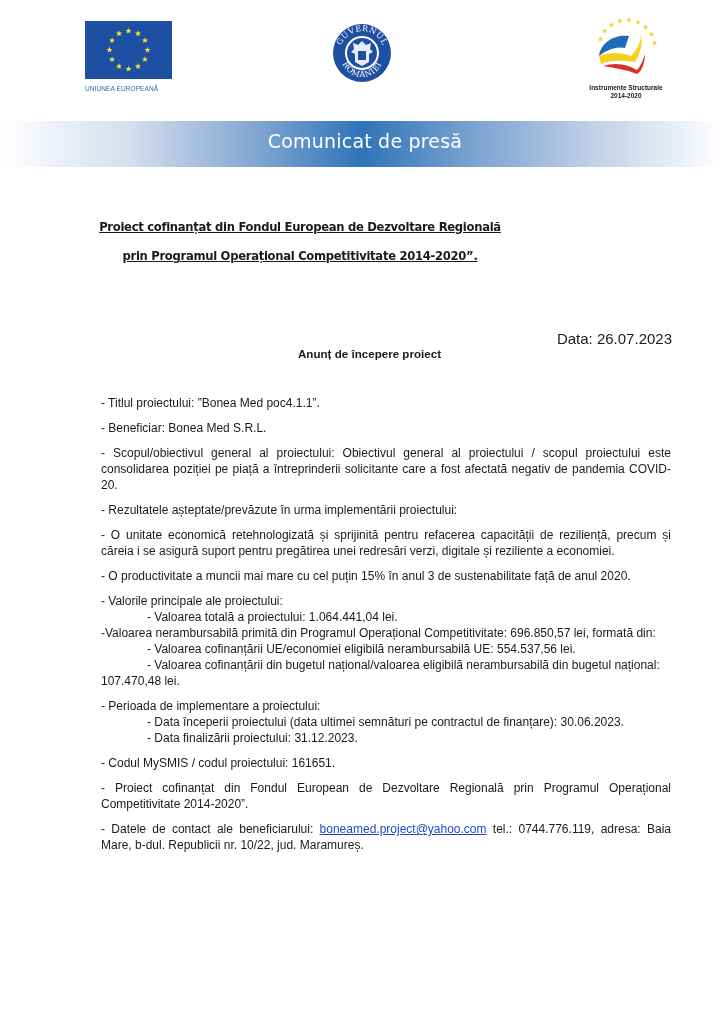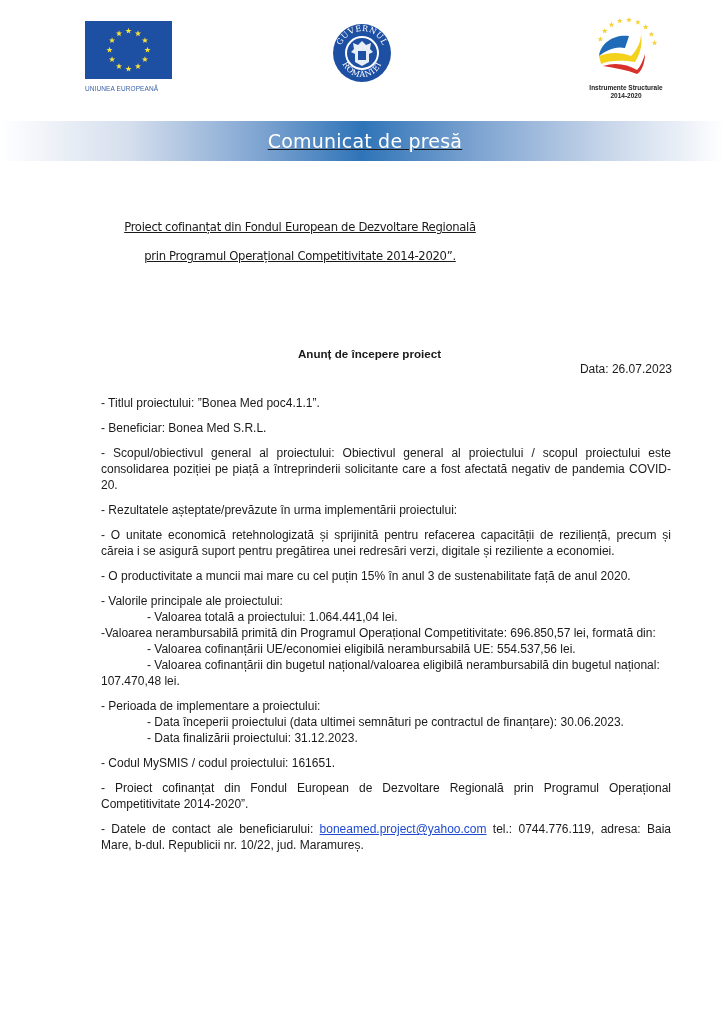--- a/index.html
+++ b/index.html
@@ -10,32 +10,31 @@
   .eu-flag { width: 87px; height: 58px; background: #1d4fa3; position: relative; }
   .eu-flag svg { position: absolute; left: 0; top: 0; }
   .eu-caption { font-size: 6.5px; color: #3a63a8; margin-top: 6px; letter-spacing: 0.1px; font-family: "Liberation Sans", sans-serif; }
 
   .logo-gov { position: absolute; left: 332px; top: 23px; width: 60px; height: 60px; }
 
   .logo-is { position: absolute; left: 576px; top: 16px; width: 100px; text-align: center; }
   .is-caption { font-size: 6.5px; font-weight: bold; color: #222; line-height: 8px; margin-top: 2px; }
 
   .banner {
-    position: absolute; left: 0; top: 121px; width: 724px; height: 40px;
+    position: absolute; left: 0; top: 121px; width: 724px; height: 46px;
     background: linear-gradient(to right, #ffffff 0%, #d4deed 18%, #7ea4d1 36%, #2f74b8 50%, #7ea4d1 66%, #c8d6ea 84%, #ffffff 100%);
     text-align: center;
-    text-decoration: underline;
   }
   .banner-title { color: #ffffff; font-family: "DejaVu Sans", sans-serif; font-size: 19px; line-height: 40px; padding-left: 6px; letter-spacing: 0.2px; }
 
-  .headline { position: absolute; left: 0; width: 600px; text-align: center; font-family: "DejaVu Sans", sans-serif; font-weight: normal; font-size: 11.6px; text-decoration: underline; color: #1a1a1a; letter-spacing: -0.3px; }
+  .headline { position: absolute; left: 0; width: 600px; text-align: center; font-family: "DejaVu Sans", sans-serif; font-weight: bold; font-size: 11.6px; text-decoration: underline; color: #1a1a1a; letter-spacing: -0.3px; }
   .hl1 { top: 220px; }
   .hl2 { top: 249px; }
 
-  .date { position: absolute; right: 52px; top: 330px; font-size: 12px; margin-top: 32px; }
+  .date { position: absolute; right: 52px; top: 330px; font-size: 15px; }
   .announce { position: absolute; left: 0; width: 724px; top: 347px; text-align: center; font-weight: bold; font-size: 11.6px; padding-left: 15px; }
 
   .body { position: absolute; left: 101px; width: 570px; top: 395px; font-size: 12px; line-height: 16px; }
   .p { text-align: justify; margin-bottom: 9px; }
   .p.tight { margin-bottom: 0; }
   .ind { padding-left: 46px; }
   a.email { color: #1f4ad0; text-decoration: underline; }
 </style>
 </head>
 <body>

